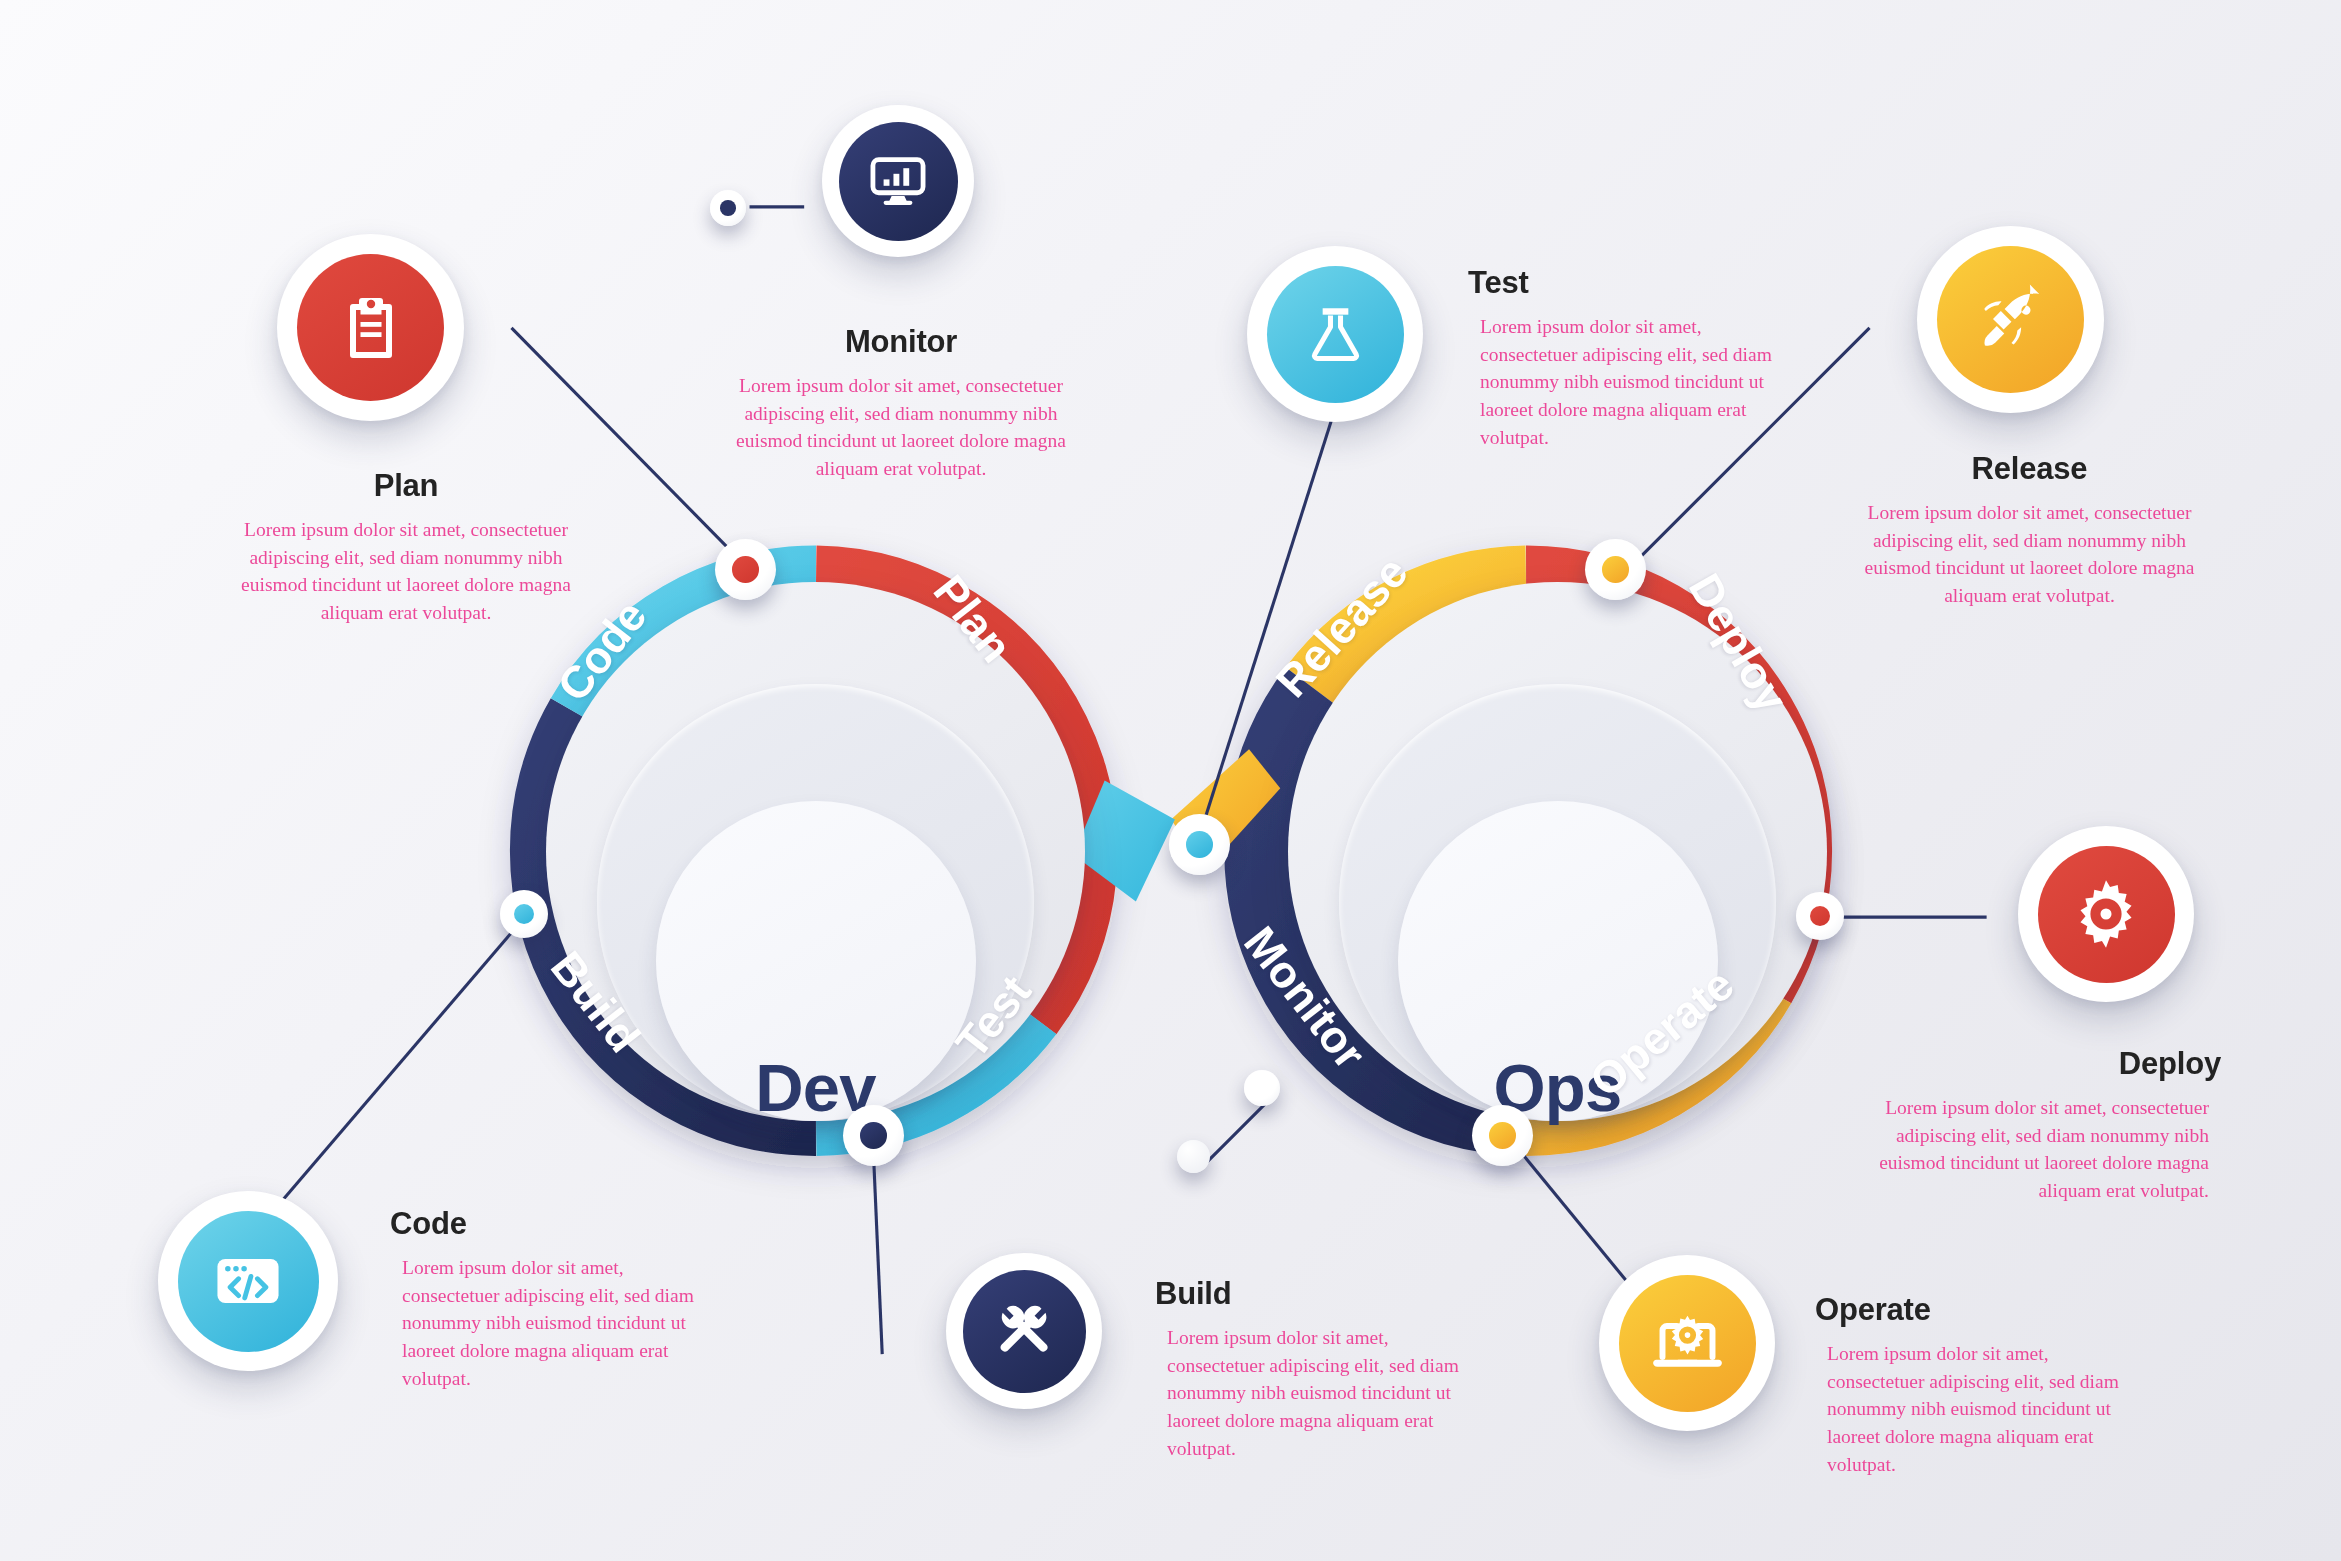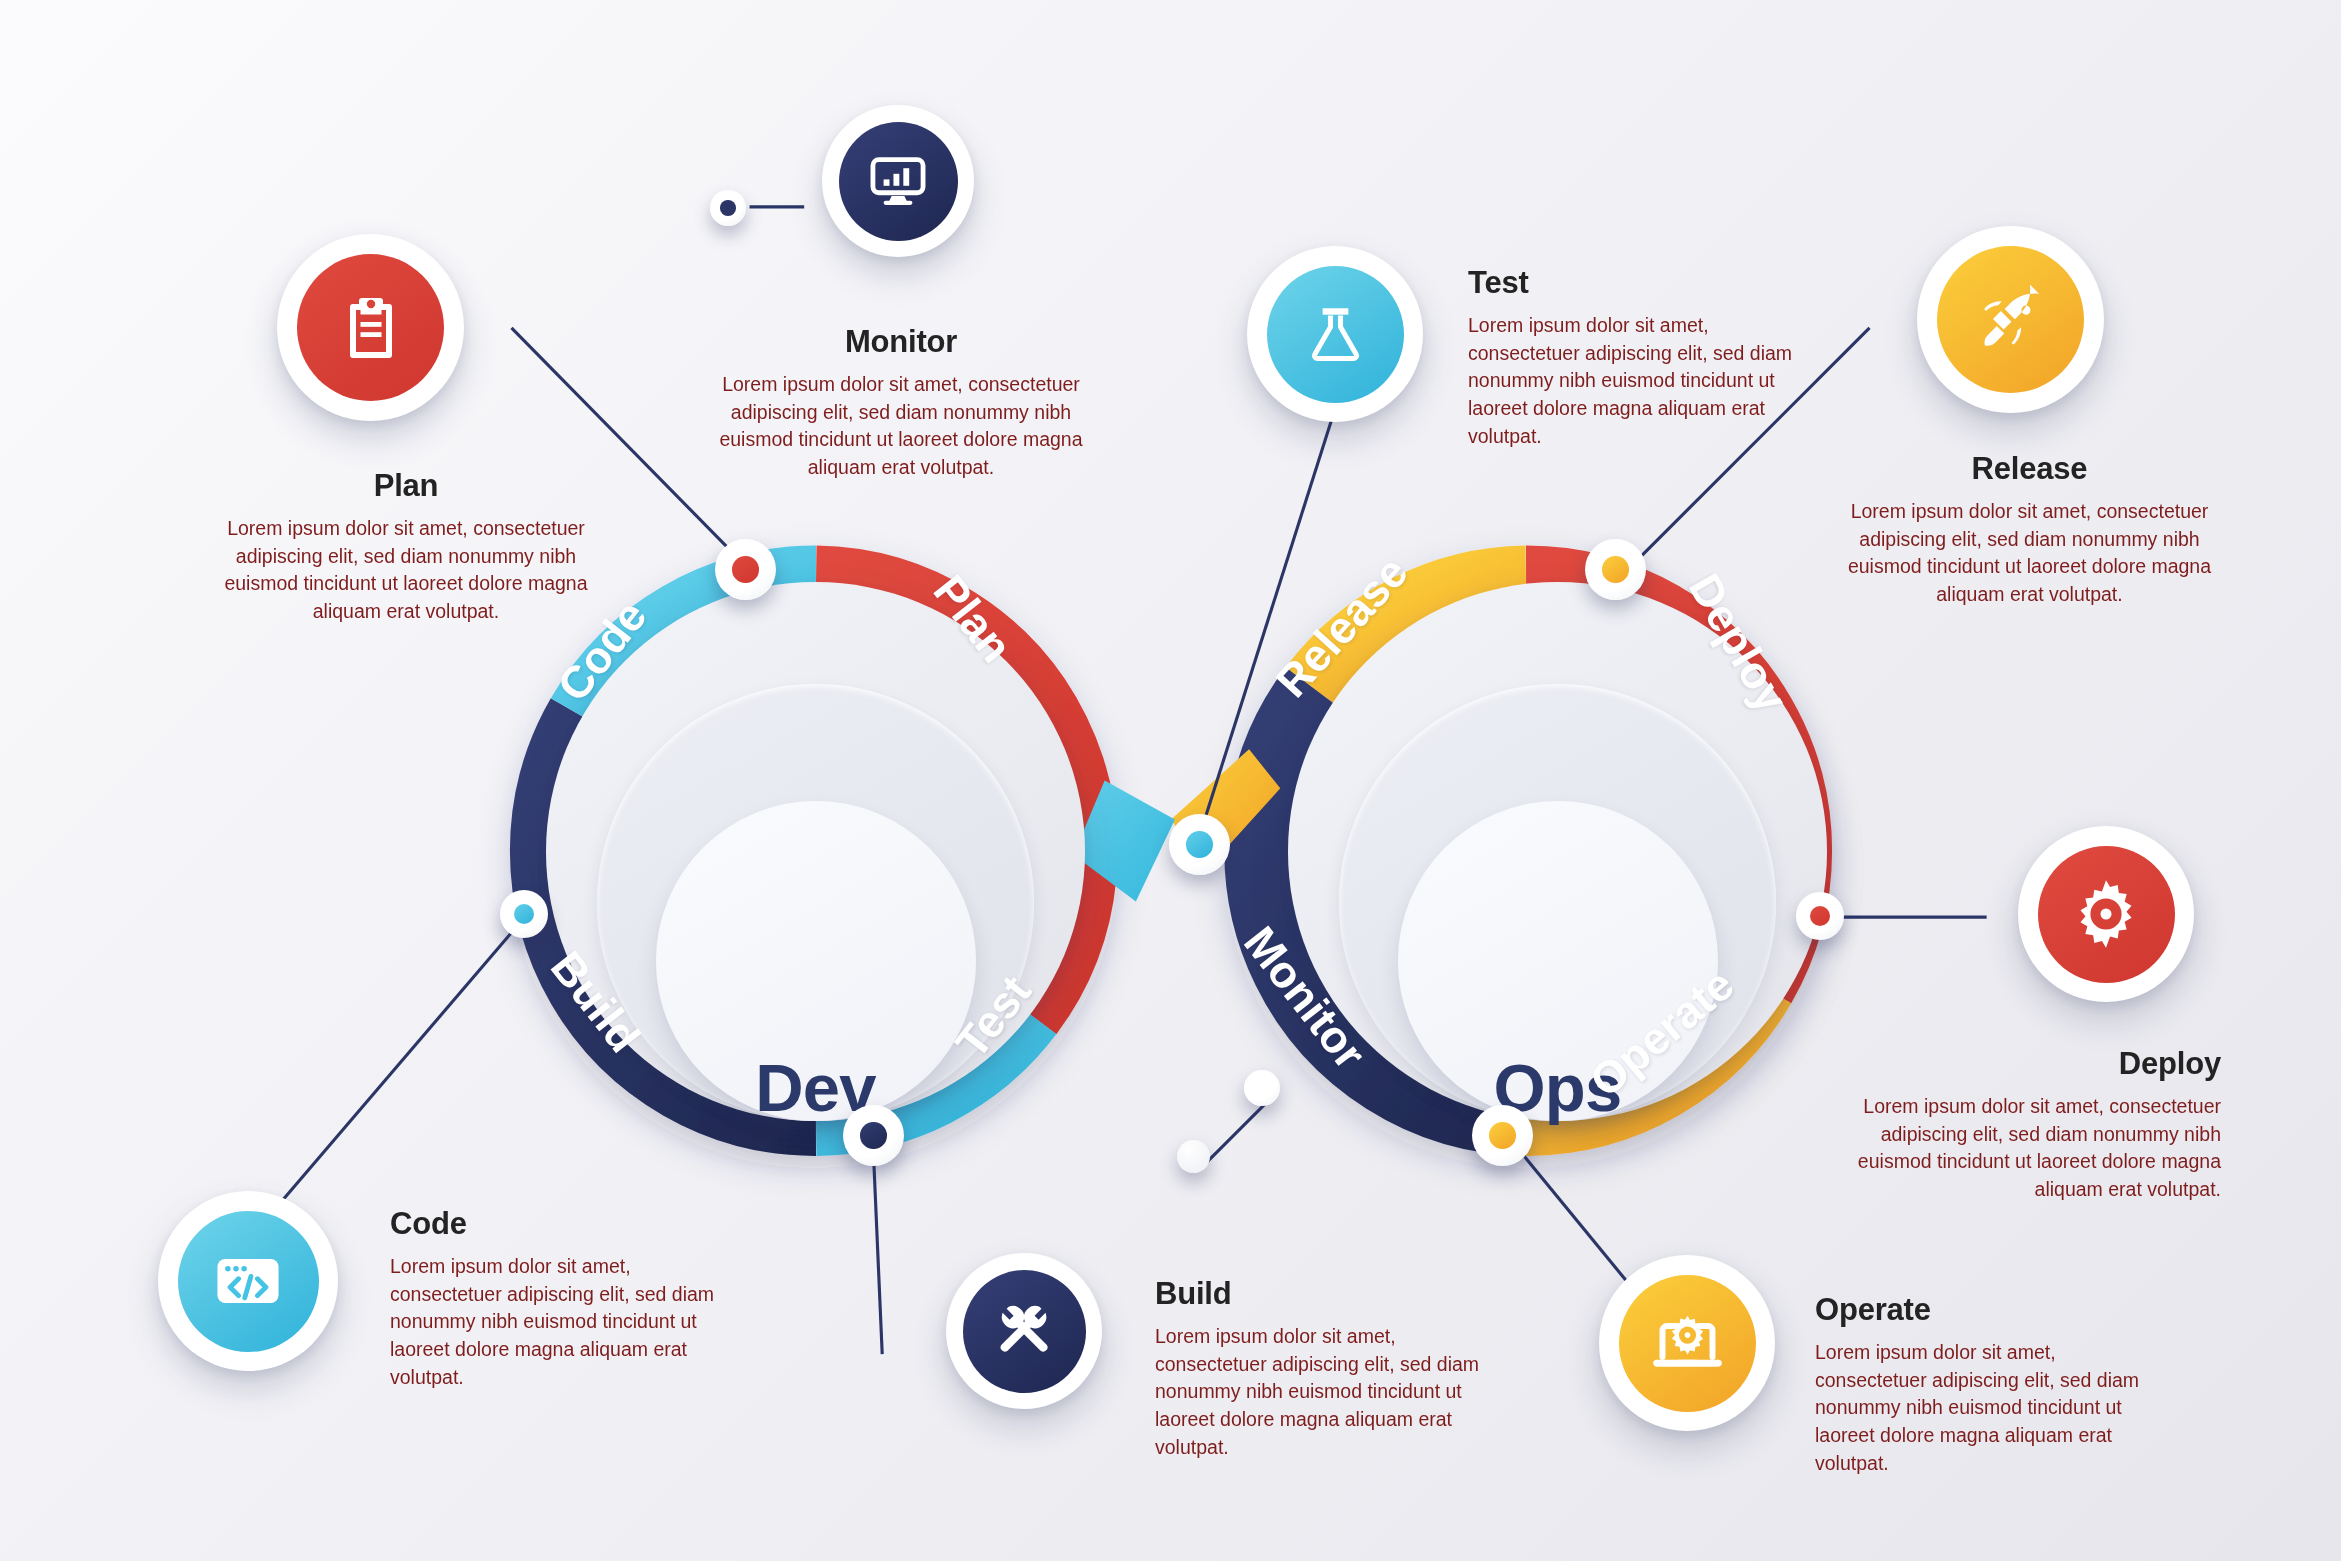--- a/index.html
+++ b/index.html
@@ -67,21 +67,21 @@
     border-radius:50%;display:flex;align-items:center;justify-content:center;
   }
   .badge svg{display:block;}
 
   
   .block{position:absolute;}
   .block h3{
     margin:0 0 11px 0;font-size:31px;font-weight:bold;color:#232323;letter-spacing:-0.2px;
   }
   .block p{
-    margin:0;font-size:19.5px;line-height:1.42;color:#7f1d1d;font-weight:normal;
+    margin:12px;font-size:19.5px;line-height:1.42;color:#ec4899;font-weight:normal;font-family:Liberation Serif, serif;
   }
   .al-left{text-align:left;}
   .al-right{text-align:right;}
   .al-center{text-align:center;}
 </style>
 </head>
 <body>
 
 <div id="stage">
 

